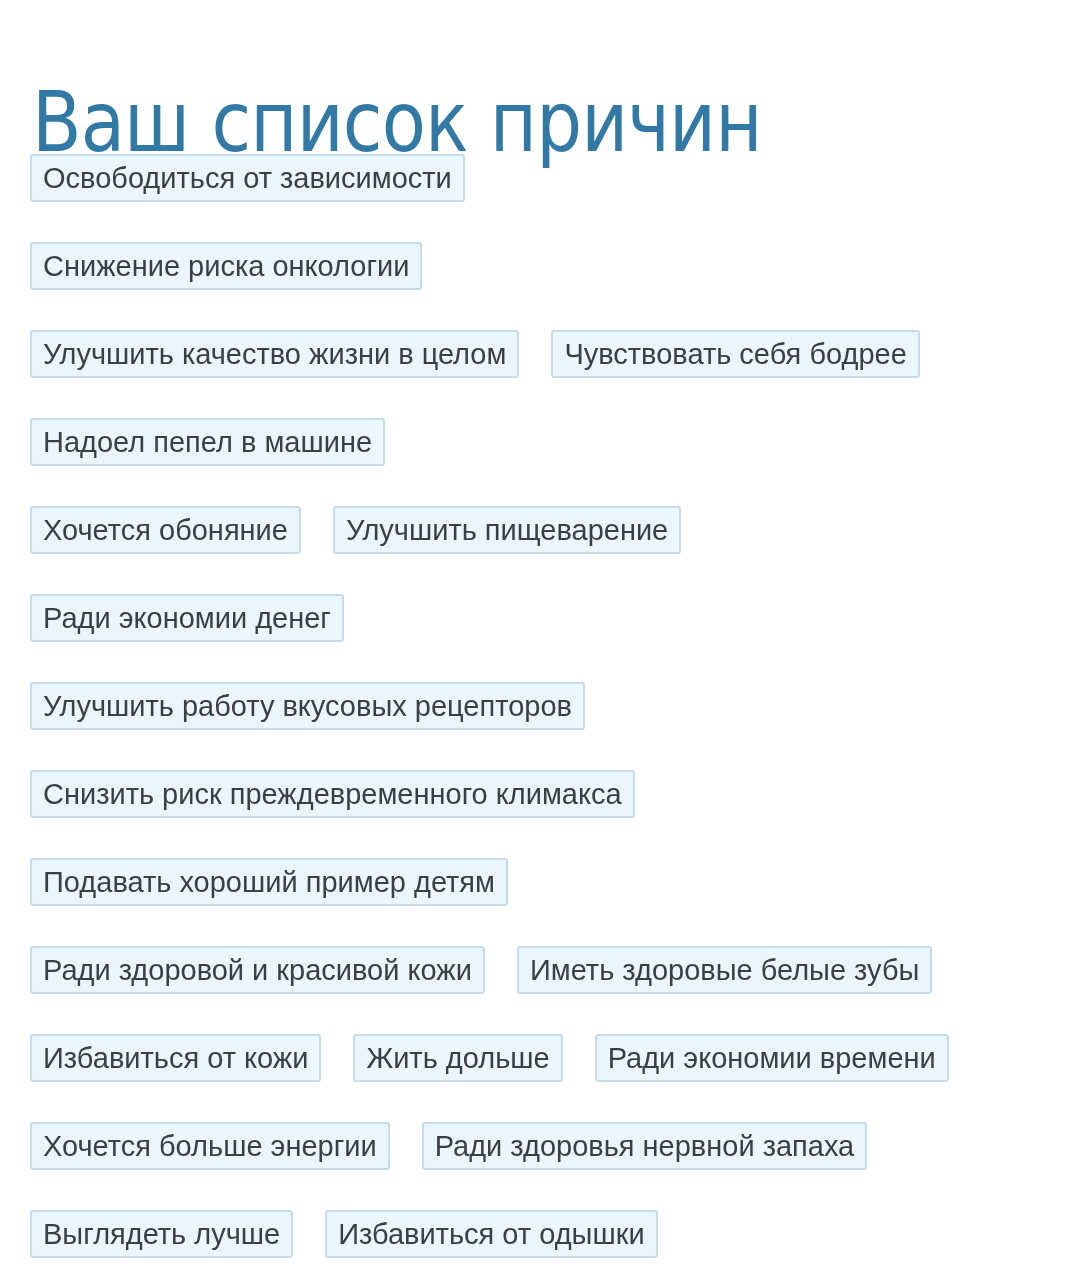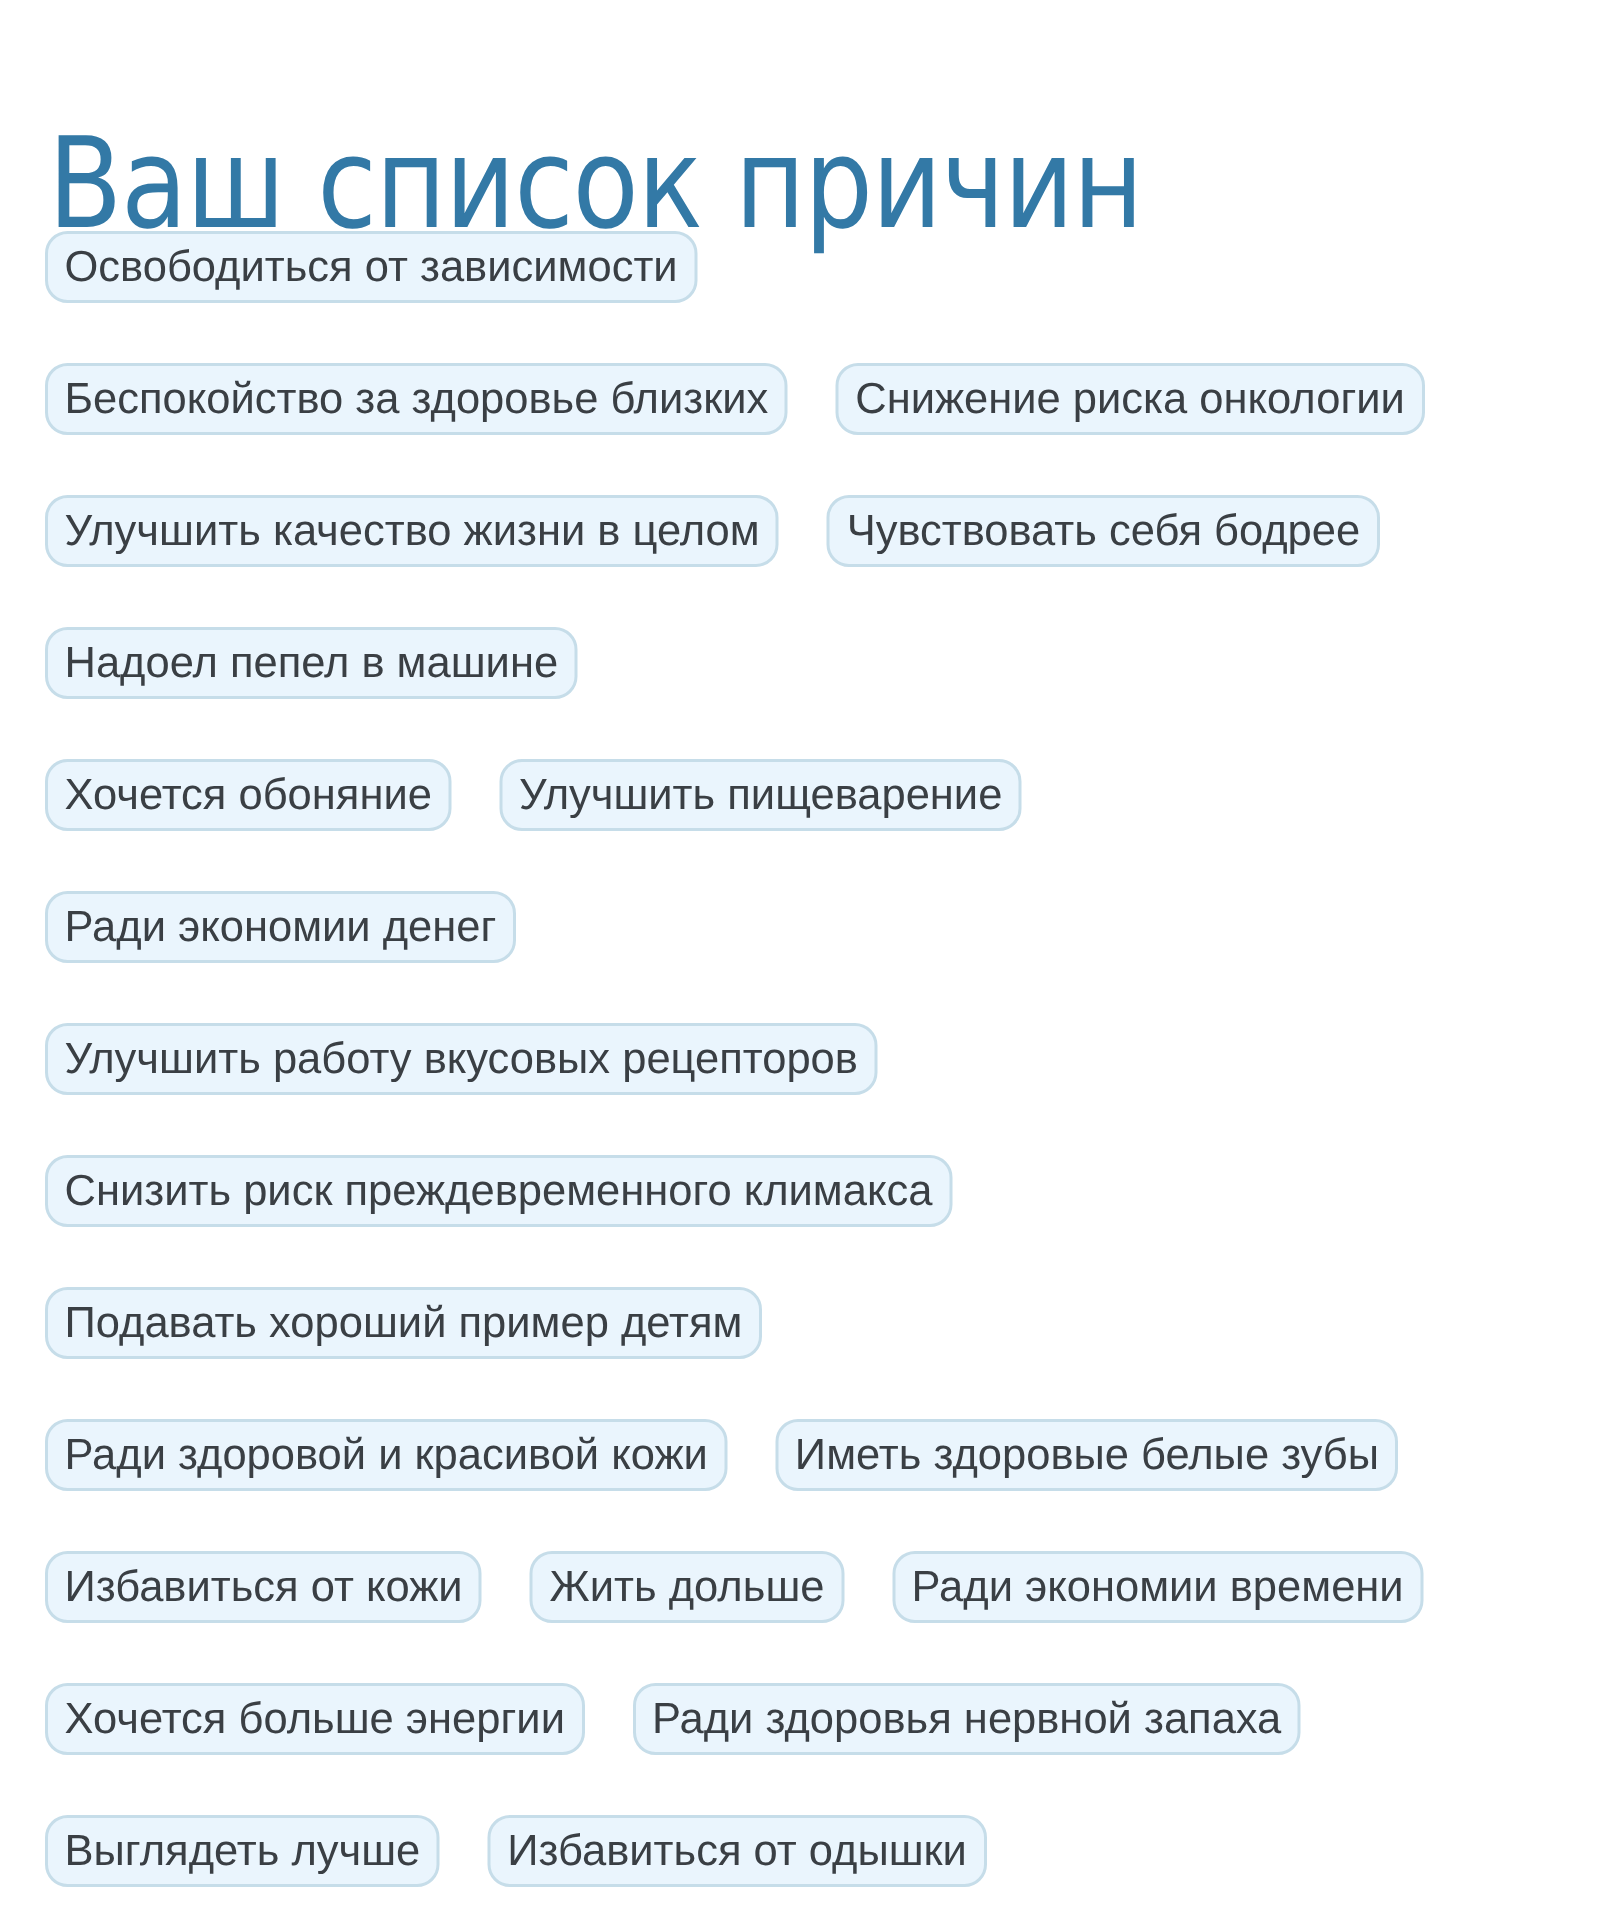--- a/index.html
+++ b/index.html
@@ -15,35 +15,34 @@
     transform: scaleX(0.86); transform-origin: left top;
     white-space: nowrap; line-height: 116px;
   }
   .chips {
     position: absolute; left: 30px; top: 154px; width: 1020px;
     display: flex; flex-wrap: wrap; column-gap: 32px; row-gap: 20px;
   }
   .chip {
     box-sizing: border-box; height: 48px;
     padding: 0 11px;
-    background: #eaf5fd; border: 2px solid #c6dde9; border-radius: 15px;
+    background: #eaf5fd; border: 2px solid #c6dde9; border-radius: 3px;
     color: #3a3f44; font-size: 29px; line-height: 44px; white-space: nowrap;
     cursor: pointer;
   }
   .break { flex-basis: 100%; height: 0; }
 </style>
 </head>
 <body>
 
 <h1 class="title">Ваш список причин</h1>
 
 <div class="chips">
   <span class="chip">Освободиться от зависимости</span>
   <div class="break"></div>
-  <span class="chip">Беспокойство за здоровье близких</span>
   <span class="chip">Снижение риска онкологии</span>
   <div class="break"></div>
   <span class="chip">Улучшить качество жизни в целом</span>
   <span class="chip">Чувствовать себя бодрее</span>
   <div class="break"></div>
   <span class="chip">Надоел пепел в машине</span>
   <div class="break"></div>
   <span class="chip">Хочется обоняние</span>
   <span class="chip">Улучшить пищеварение</span>
   <div class="break"></div>

